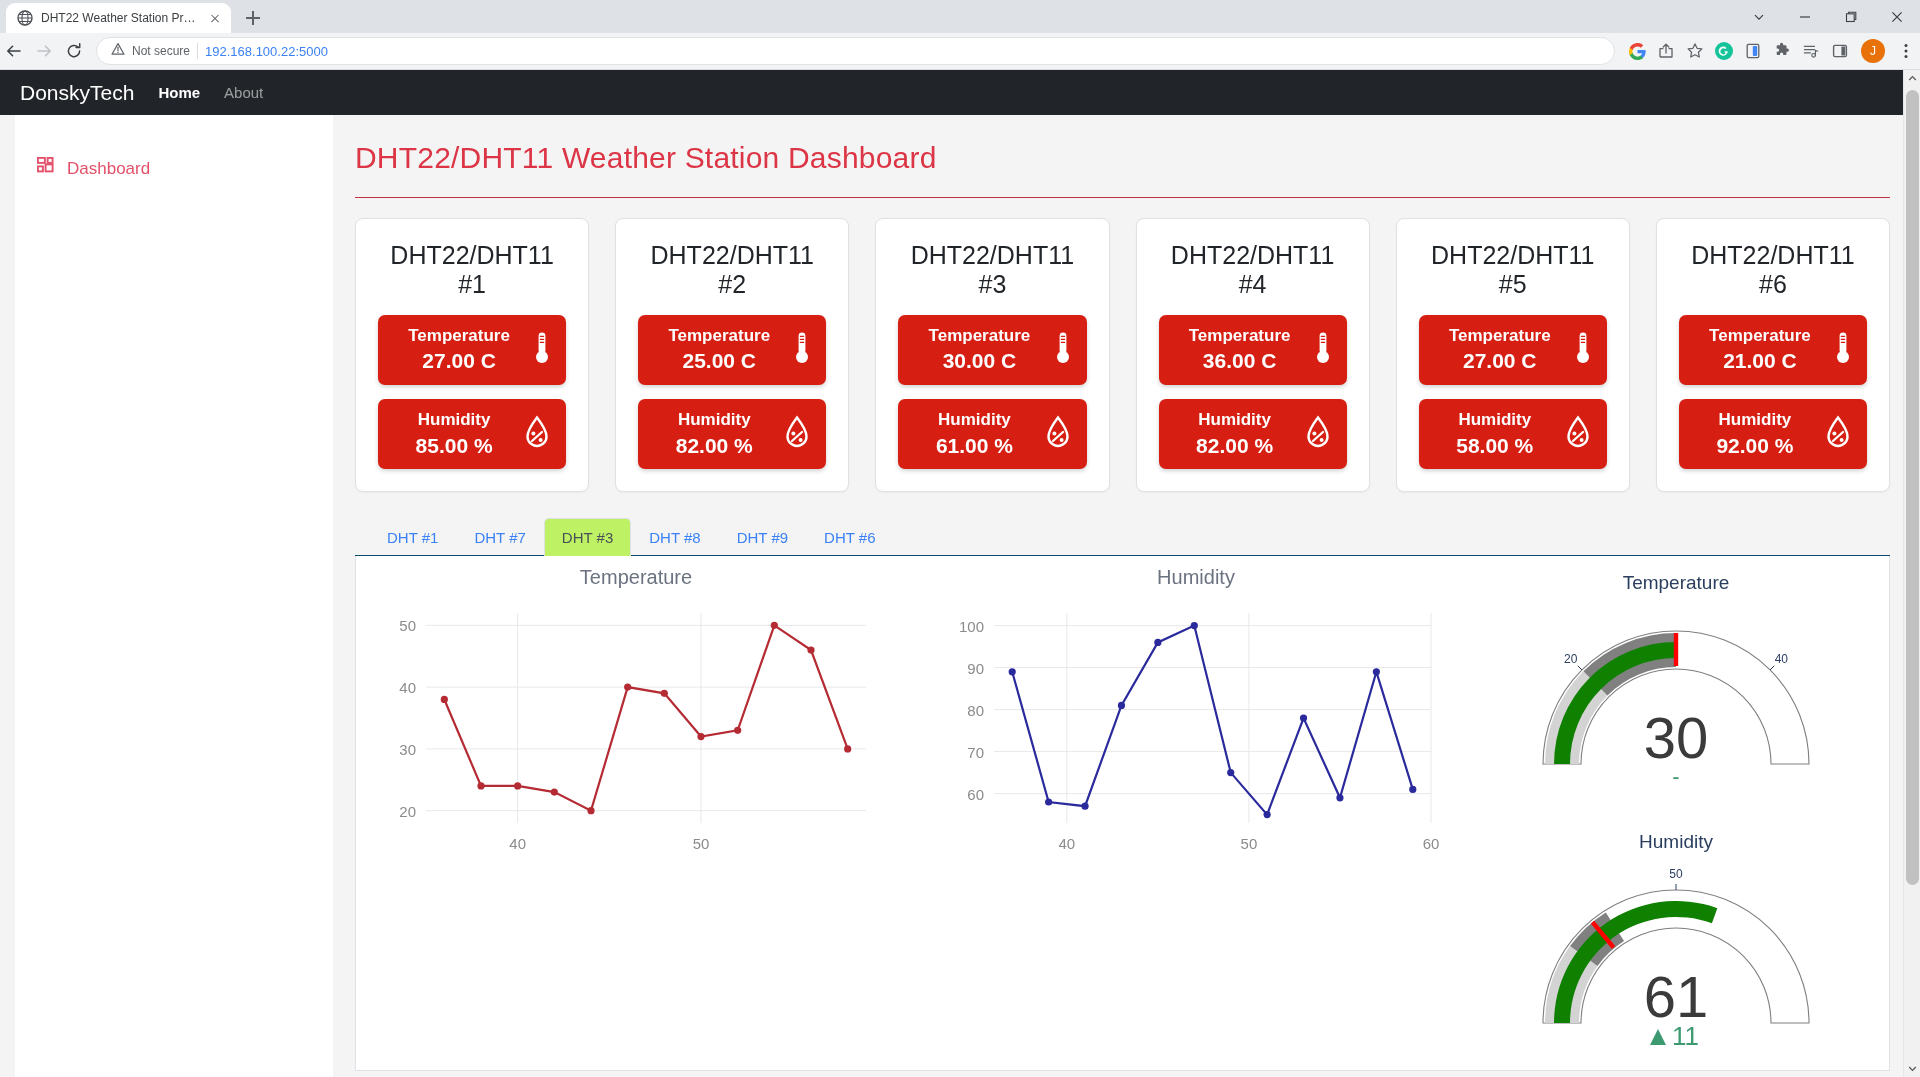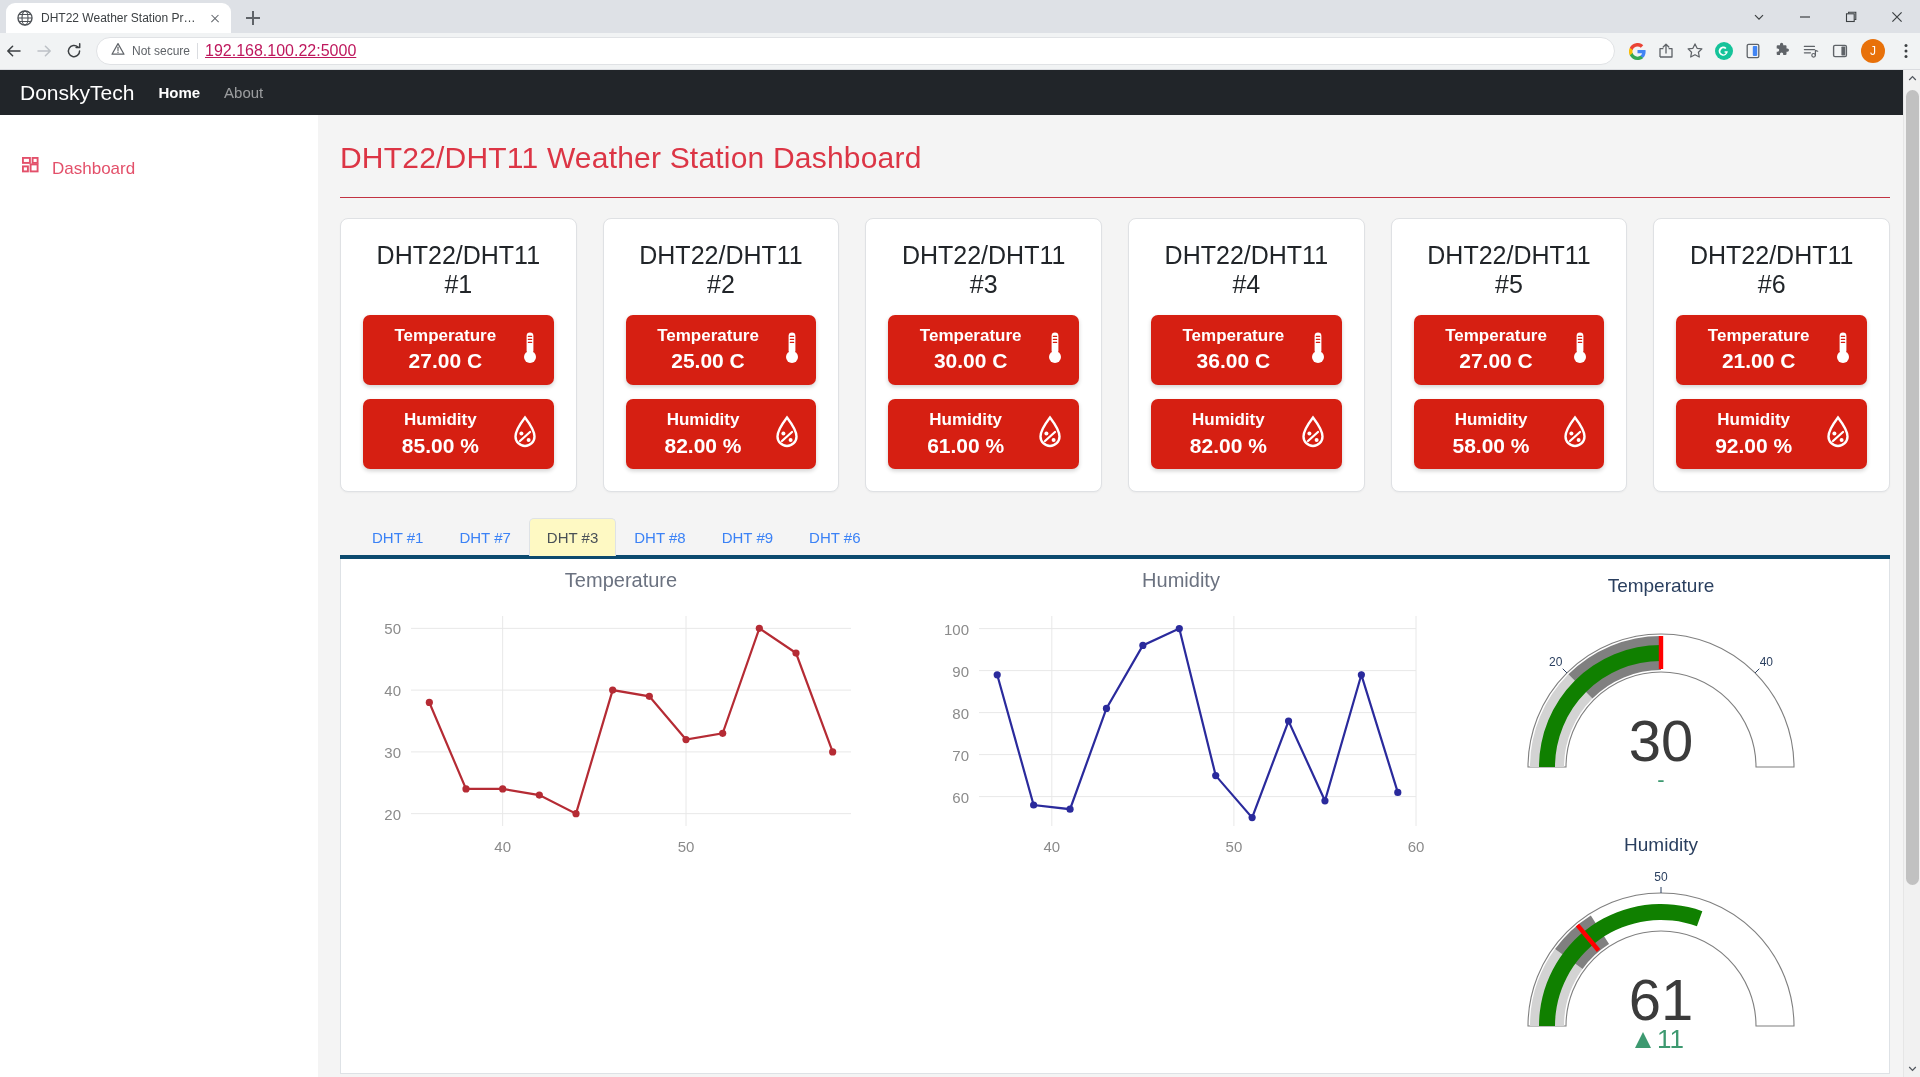--- a/index.html
+++ b/index.html
@@ -66,21 +66,21 @@
   .tb-icon.disabled { color: #bdc1c6; }
   .omnibox {
     flex: 1; height: 28px; background: #fff; border-radius: 14px;
     display: flex; align-items: center; padding: 0 14px; gap: 7px;
     margin: 0 6px; border: 1px solid #e0e2e5;
   }
   .not-secure {
     font-size: 12px; color: #5f6368; white-space: nowrap;
   }
   .omni-sep { width: 1px; height: 16px; background: #dadce0; }
-  .omni-url { font-size: 16px; color: #be185d; text-decoration: underline; }
+  .omni-url { font-size: 13px; color: #3b82f6; }
   .tb-right { display: flex; align-items: center; gap: 1px; }
   .avatar-btn {
     width: 24px; height: 24px; border-radius: 50%; background: #e8710a;
     color: #fff; font-size: 12px; display: flex; align-items: center;
     justify-content: center; margin: 0 6px; cursor: pointer; font-weight: 500;
   }
 
   
   .viewport {
     flex: 1; position: relative; overflow: hidden;
@@ -89,21 +89,21 @@
 
   .navbar {
     height: 45px; background: #212529; display: flex; align-items: center;
     padding: 0 20px; gap: 24px; flex: 0 0 45px;
   }
   .brand { color: #fff; font-size: 21px; cursor: pointer; }
   .navlink { font-size: 15px; cursor: pointer; }
   .navlink.active { color: #ffffff; font-weight: 600; text-align: right; }
   .navlink.muted { color: rgba(255,255,255,.55); }
 
-  .body-row { flex: 1; display: flex; min-height: 0; }
+  .body-row { flex: 1; display: flex; min-height: 0; margin-left: 15px; }
 
   .sidebar {
     width: 318px; flex: 0 0 318px; background: #ffffff;
     padding: 38px 0 0 22px;
   }
   .side-item {
     display: flex; align-items: center; gap: 11px;
     color: #e3506a; font-size: 17px; cursor: pointer; padding: 4px 0;
   }
 
@@ -137,30 +137,30 @@
     box-shadow: 0 2px 4px rgba(0,0,0,.18);
   }
   .metric:last-child { margin-bottom: 0; }
   .metric-text { display: flex; flex-direction: column; align-items: center; flex: 1; }
   .metric-label { font-size: 17px; font-weight: 700; line-height: 1.35; }
   .metric-value { font-size: 21px; font-weight: 700; line-height: 1.3; white-space: nowrap; }
   .metric-icon { flex: 0 0 auto; margin-left: 6px; }
 
   
   .tabs-row {
-    display: flex; margin-top: 26px; border-bottom: 4px solid #0c4a6e;
+    display: flex; margin-top: 26px; border-bottom: 1px solid #0c4a6e;
     padding-left: 14px;
   }
   .nav-tab {
     font-size: 15px; color: #3b82f6; padding: 10px 17px; cursor: pointer;
     border: 1px solid transparent; border-bottom: 0;
     border-radius: 5px 5px 0 0; margin-bottom: -1px; background: transparent;
   }
   .nav-tab.active {
-    color: #495057; background: #fef9c3;
+    color: #495057; background: #bef264;
     border-color: #dee2e6 #dee2e6 #fff;
   }
 
   .tab-panel {
     background: #fff; border: 1px solid #dee2e6; border-top: 0;
     padding: 10px 0 0 0; display: flex; min-height: 0; flex: 1;
   }
   .plots { display: flex; width: 100%; }
   .plot-col { flex: 0 0 auto; }
   .gauge-col { display: flex; flex-direction: column; align-items: center; }

